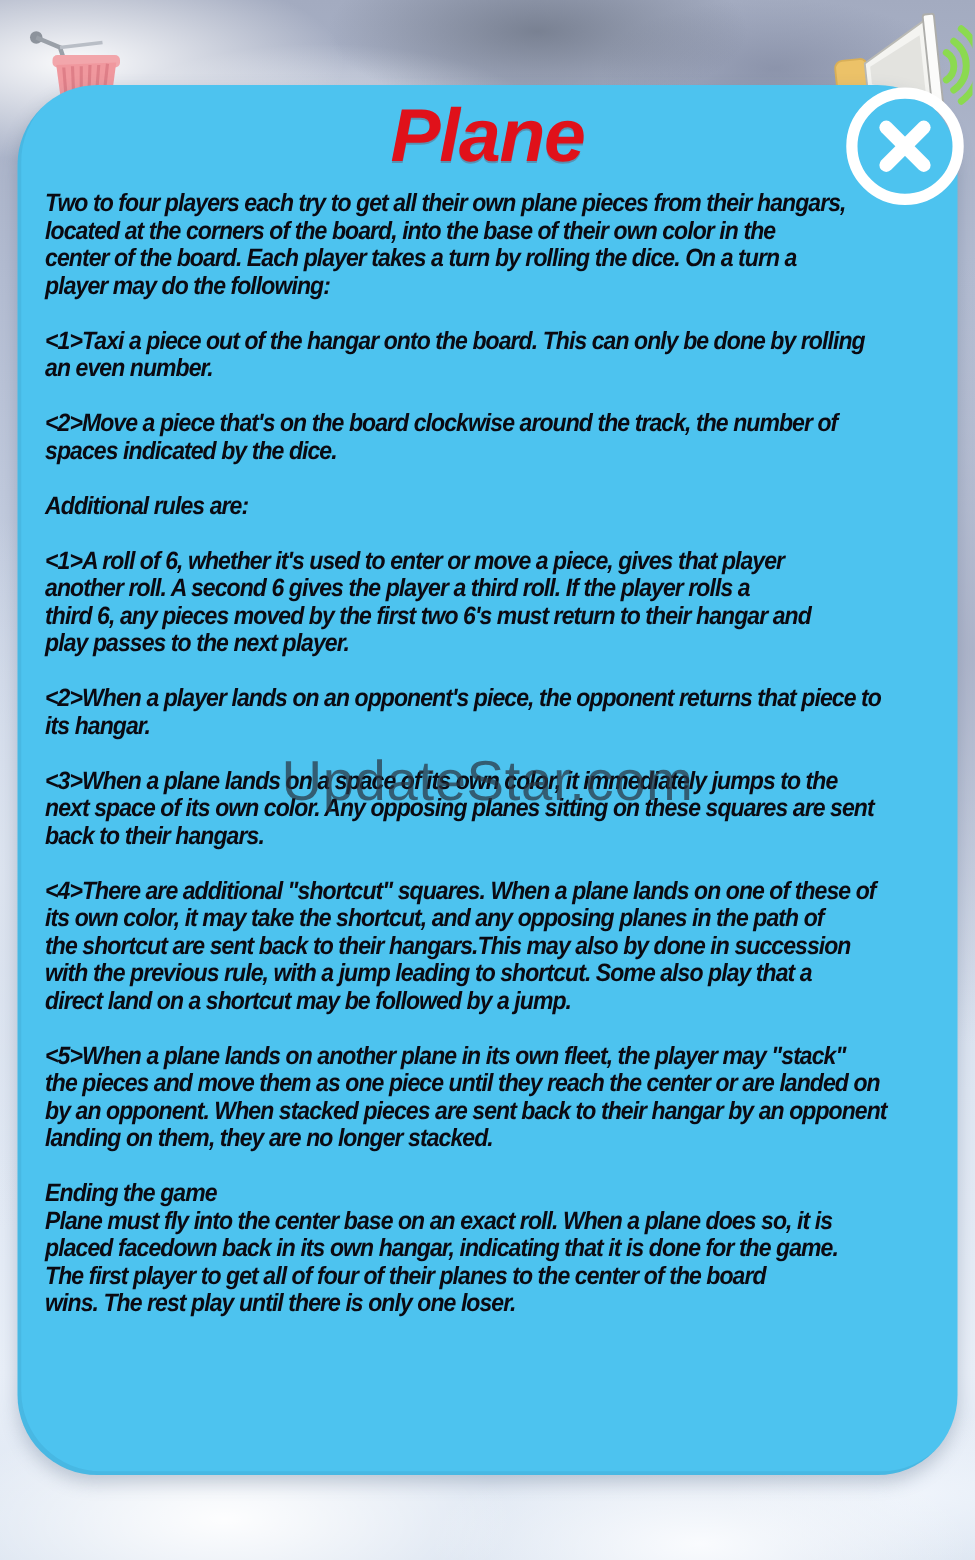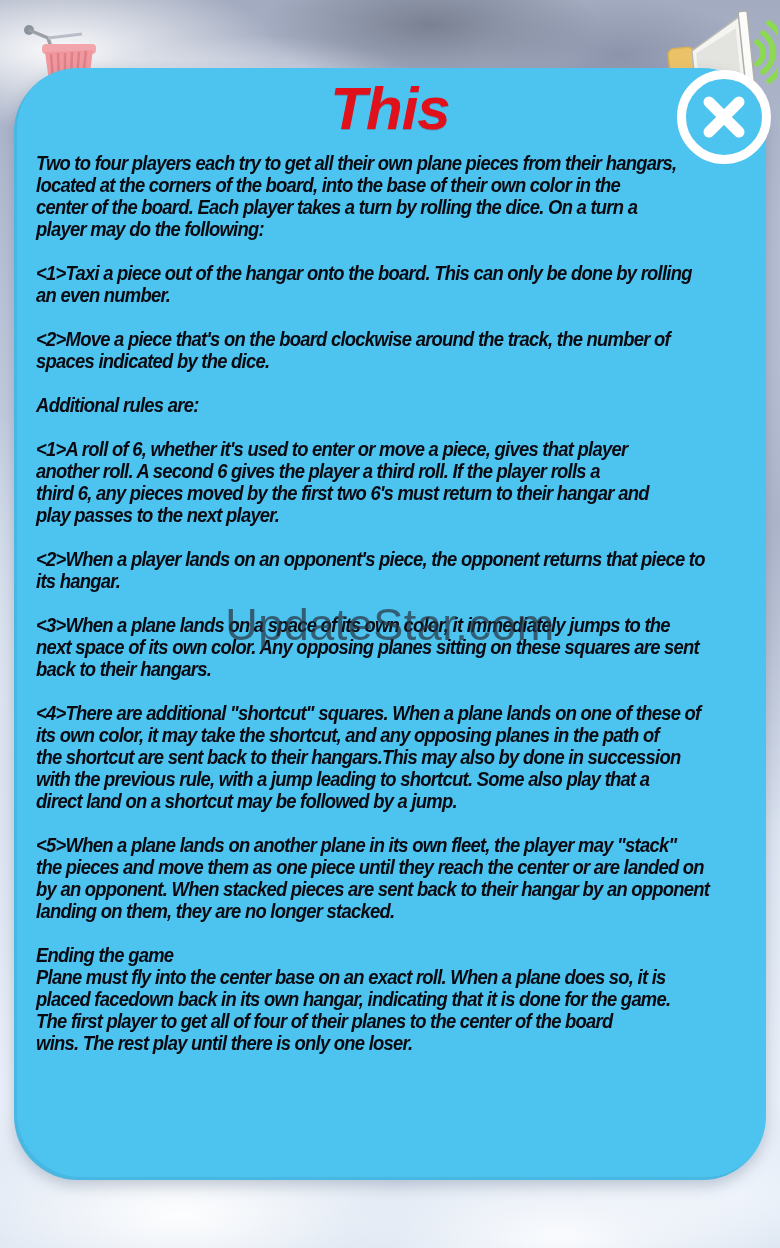--- a/index.html
+++ b/index.html
@@ -105,21 +105,21 @@
       <g stroke="#8bda50" stroke-width="5.5" stroke-linecap="round" fill="none">
         <path d="M93,34 A13,13 0 0 1 93,56"></path>
         <path d="M99,25 A24,24 0 0 1 99,64"></path>
         <path d="M105,15 A36,36 0 0 1 105,73"></path>
       </g>
     </svg>
   </span>
 </button>
 
 <div class="panel">
-  <h1 class="title">This</h1>
+  <h1 class="title">Plane</h1>
   <div class="content">
     <p>Two to four players each try to get all their own plane pieces from their hangars,
 located at the corners of the board, into the base of their own color in the
 center of the board. Each player takes a turn by rolling the dice. On a turn a
 player may do the following:</p>
     <p>&lt;1&gt;Taxi a piece out of the hangar onto the board. This can only be done by rolling
 an even number.</p>
     <p>&lt;2&gt;Move a piece that's on the board clockwise around the track, the number of
 spaces indicated by the dice.</p>
     <p>Additional rules are:</p>

